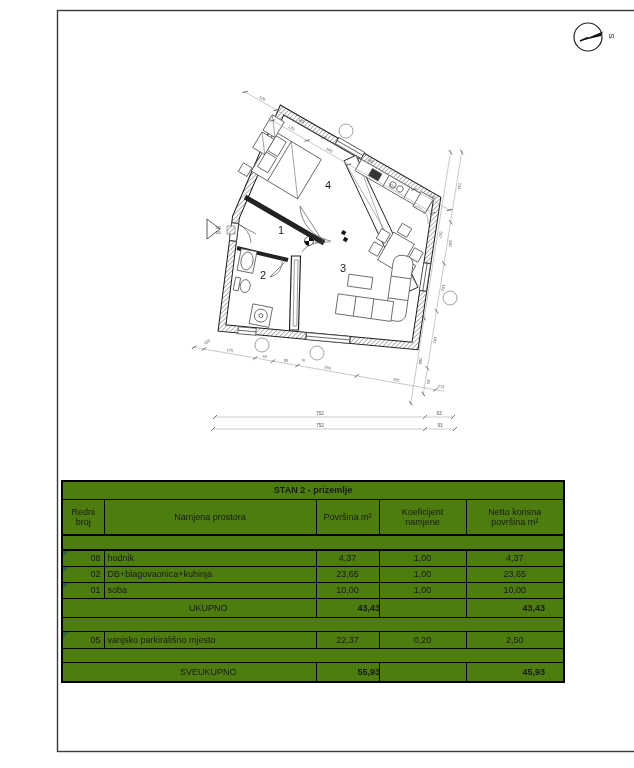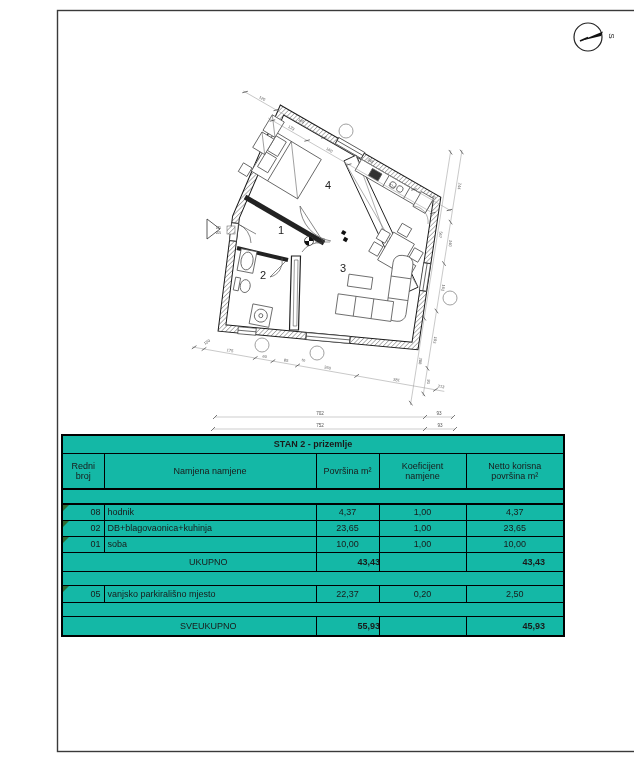--- a/index.html
+++ b/index.html
@@ -1,21 +1,21 @@
 <!DOCTYPE html>
 <html><head>
 <meta charset="utf-8">
 <style>
   html,body{margin:0;padding:0;background:#fff;}
   .page{position:relative;width:634px;height:768px;background:#fff;overflow:hidden;
         font-family:"Liberation Sans",sans-serif;color:#1a1a1a;}
   svg text{font-family:"Liberation Sans",sans-serif;}
   
-  table.area{position:absolute;left:61px;top:434px;width:502px;border-collapse:collapse;
-             table-layout:fixed;border:2px solid #000;background:#14b8a6;}
+  table.area{position:absolute;left:61px;top:480px;width:502px;border-collapse:collapse;
+             table-layout:fixed;border:2px solid #000;background:#4d7c0f;}
   table.area td{border:1px solid #000;font-size:9px;line-height:1.15;padding:0 3px;
                 overflow:hidden;white-space:nowrap;vertical-align:middle;}
   td.title{height:17px;text-align:center;font-weight:bold;font-size:9.5px;border-bottom-width:2px;}
   tr.hdr td{height:34px;text-align:center;border-bottom-width:2px;font-size:9px;}
   tr.sp td{height:13px;border-left-width:2px;border-right-width:2px;}
   tr.sp1 td{border-bottom-width:2px;}
   tr.data td{height:15px;}
   td.num{text-align:right;position:relative;padding-right:2px;}
   td.name{text-align:left;}
   td.val{text-align:center;}
@@ -288,21 +288,21 @@
         <col style="width:63px">
         <col style="width:87px">
         <col style="width:98px">
       </colgroup>
   <tbody>
         <tr>
     <td class="title" colspan="5">STAN 2 - prizemlje</td>
   </tr>
   <tr class="hdr">
     <td><span>Redni</span><br><span>broj</span></td>
-    <td>Namjena namjene</td>
+    <td>Namjena prostora</td>
     <td>Površina m²</td>
     <td><span>Koeficijent</span><br><span>namjene</span></td>
     <td><span>Netto korisna</span><br><span>površina m²</span></td>
   </tr>
   <tr class="sp sp1">
           <td colspan="5"></td>
         </tr>
 
   <tr class="data">
     <td class="num"><span class="cmark"></span><span>08</span></td>

